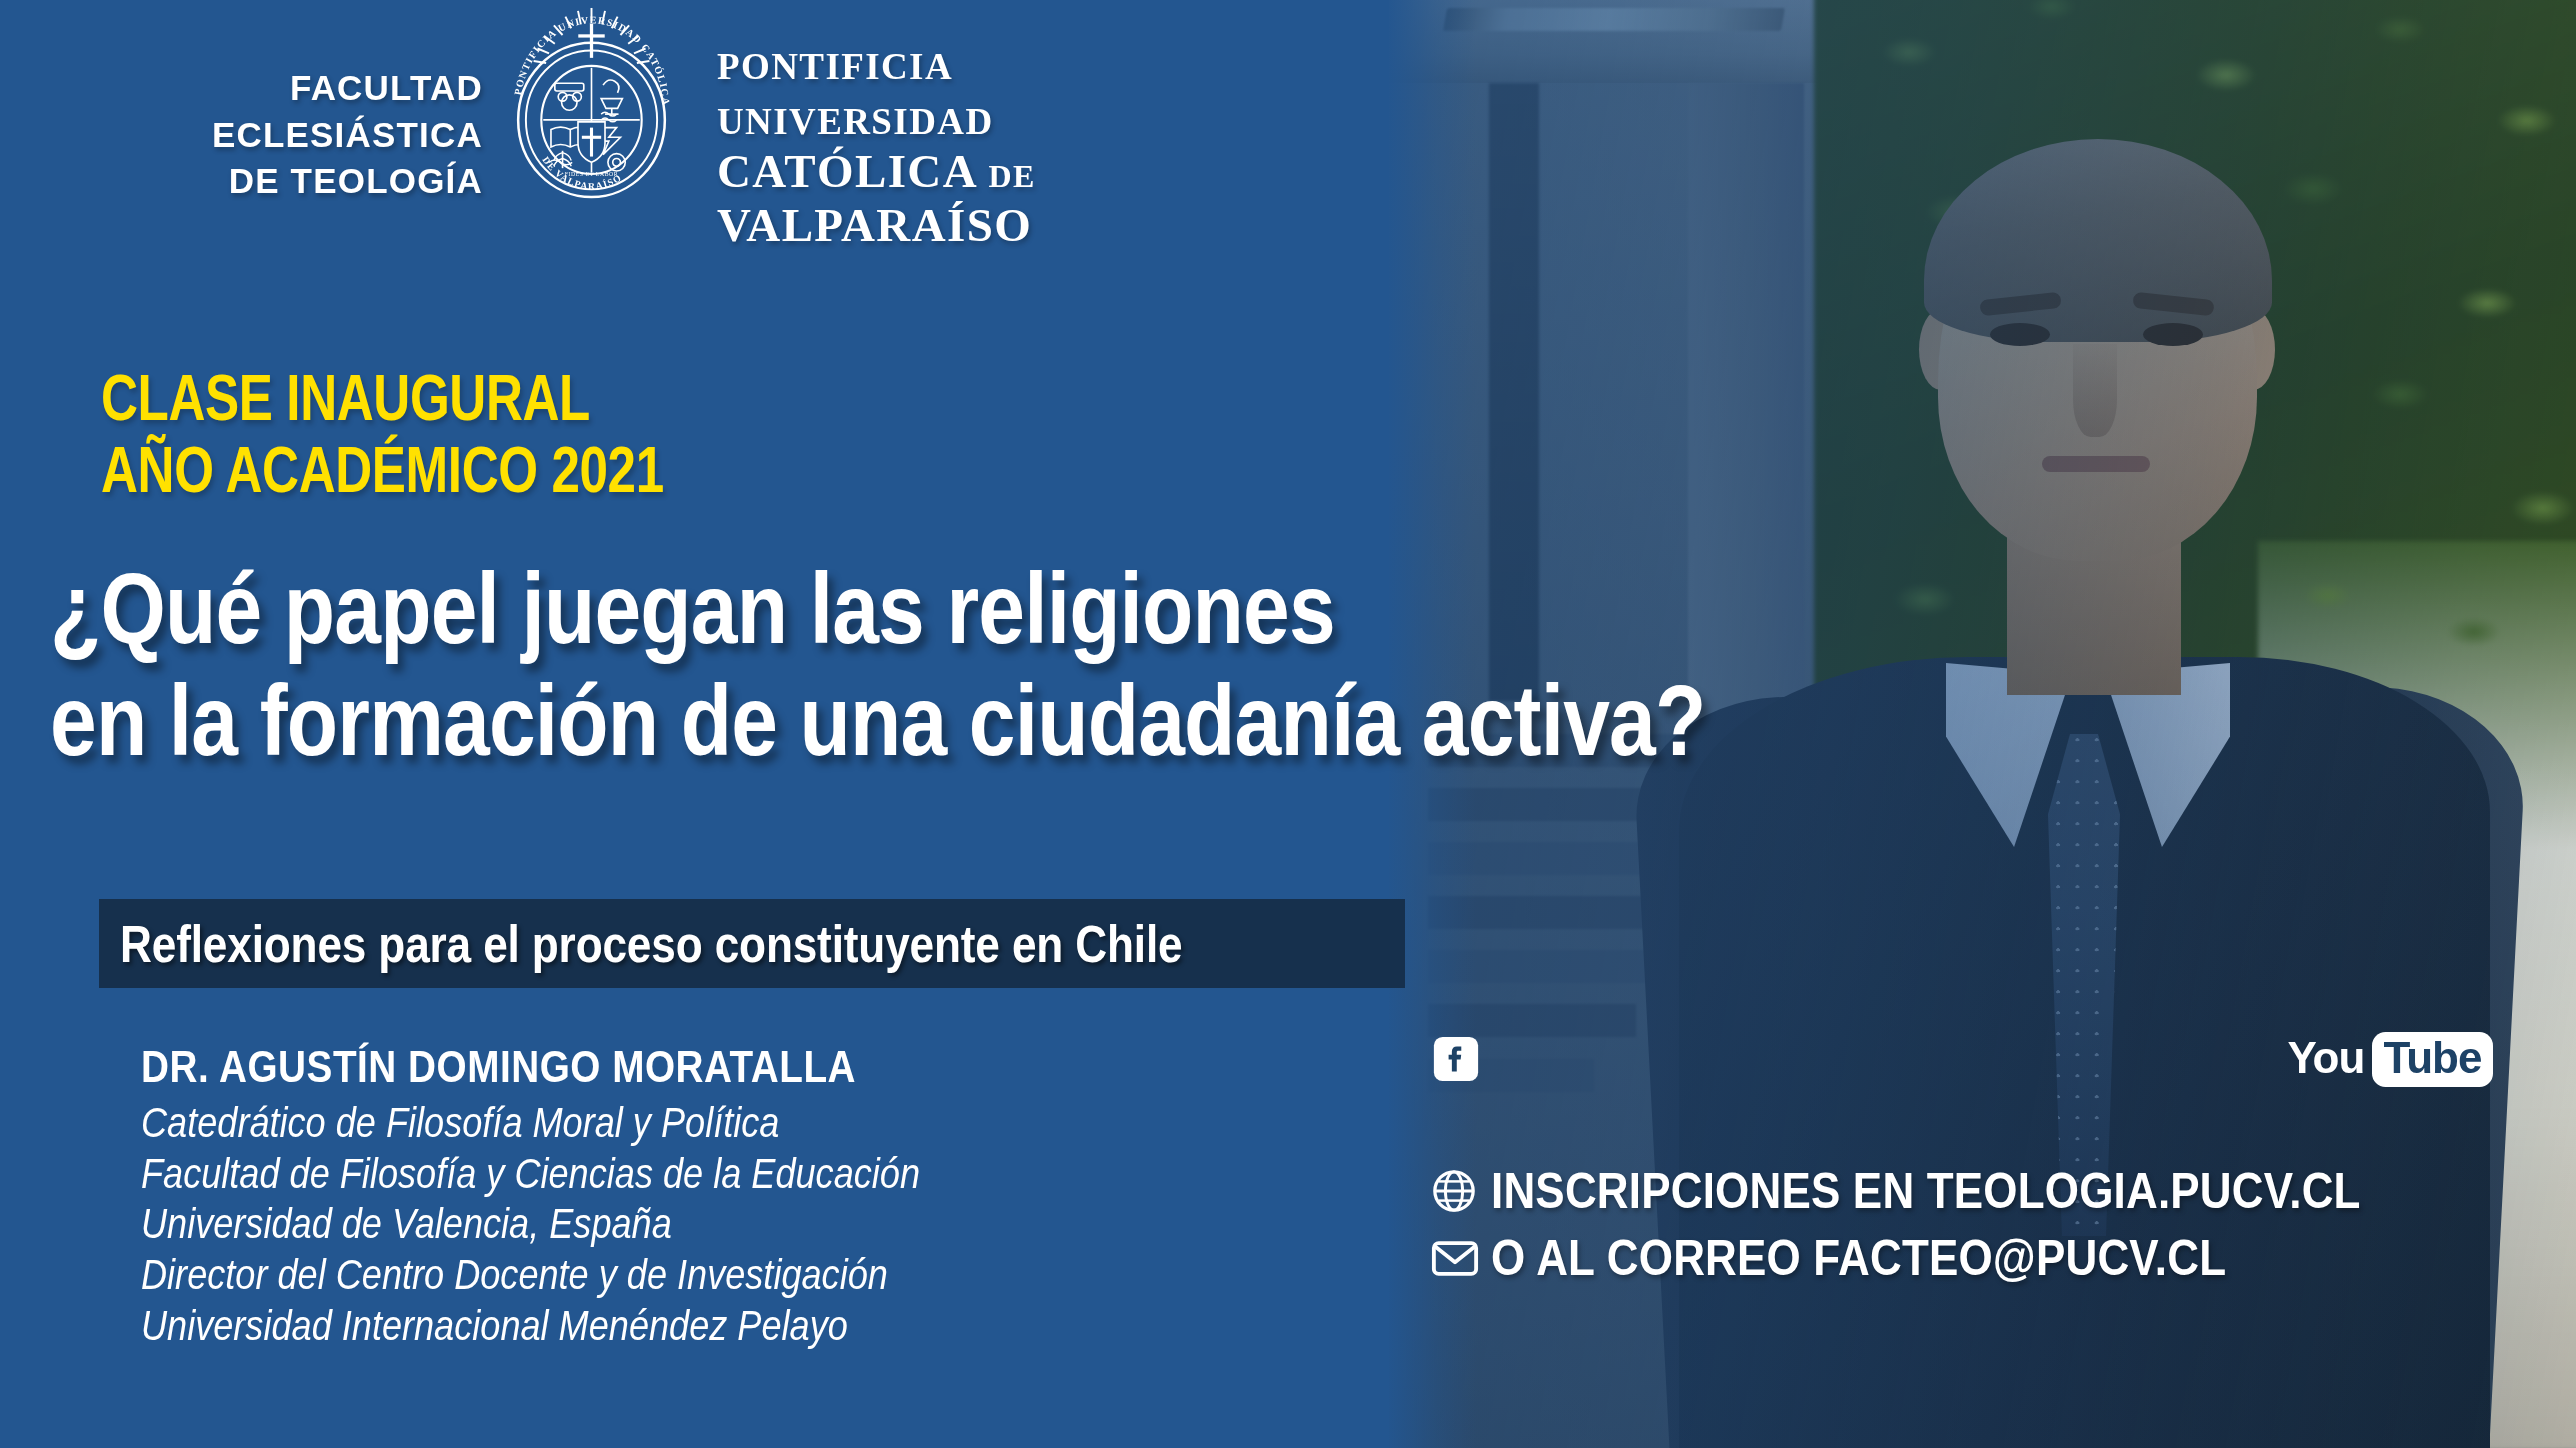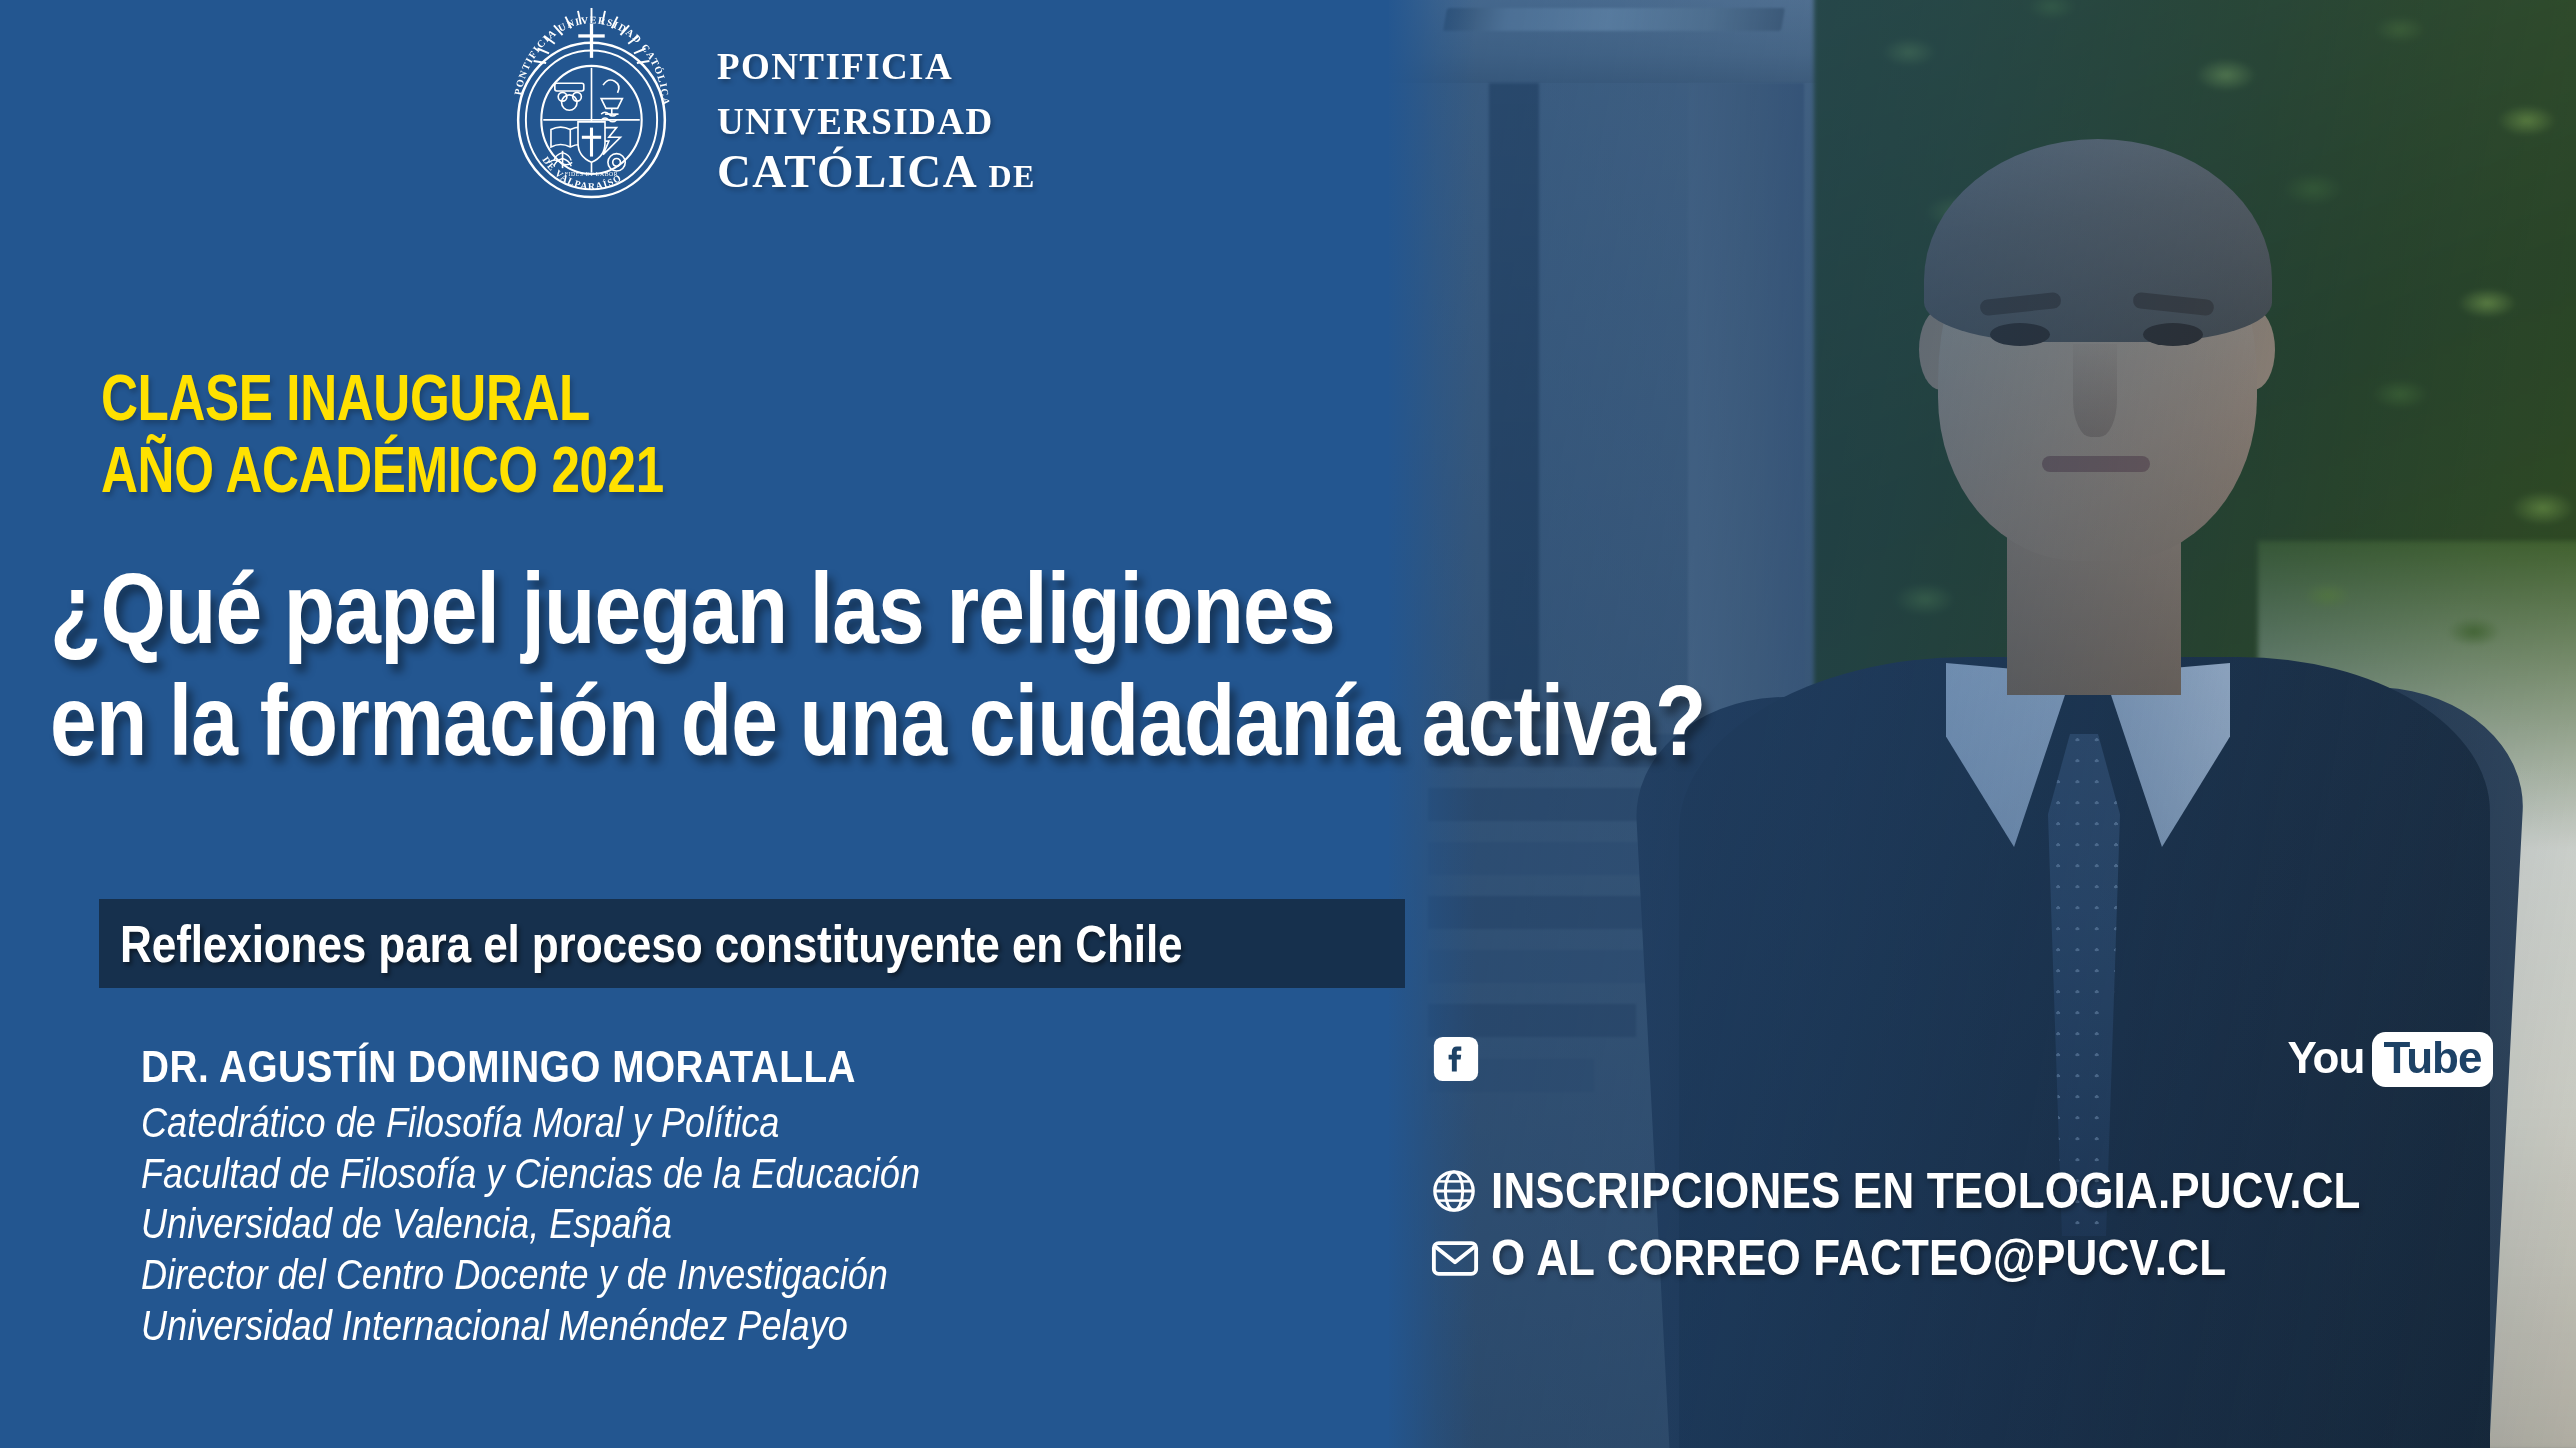--- a/index.html
+++ b/index.html
@@ -309,20 +309,25 @@
 
     <div class="photo-grade"></div>
     <div class="photo-grade2"></div>
     <div class="photo-edge"></div>
   </div>
 
   <div class="panel"></div>
 
   <div class="header">
 
+    <div class="fac">
+      <div>FACULTAD</div>
+      <div>ECLESIÁSTICA</div>
+      <div>DE TEOLOGÍA</div>
+    </div>
 
     <div class="seal">
       <svg viewBox="0 0 200 202" width="193" height="195">
         <defs>
           <path id="ringTop" d="M26,108 A74,90 0 0 1 174,108"></path>
           <path id="ringBot" d="M36,112 A64,78 0 0 0 164,112"></path>
         </defs>
         <g fill="none" stroke="#fff" stroke-width="2.2">
 
           <g stroke-width="2">
@@ -394,20 +399,21 @@
         <g fill="#fff" font-family="Liberation Serif, serif" font-size="6" letter-spacing=".6">
           <text x="100" y="176" text-anchor="middle">FIDES ET LABOR</text>
         </g>
       </svg>
     </div>
 
     <div class="univ">
       <div class="l1">PONTIFICIA</div>
       <div class="l2">UNIVERSIDAD</div>
       <div class="l3"><span>CATÓLICA</span> <small>DE</small></div>
+      <div class="l4">VALPARAÍSO</div>
     </div>
   </div>
 
   <div class="kicker">
     <div>CLASE INAUGURAL</div>
     <div>AÑO ACADÉMICO 2021</div>
   </div>
 
   <div class="headline">
     <div>¿Qué papel juegan las religiones</div>

